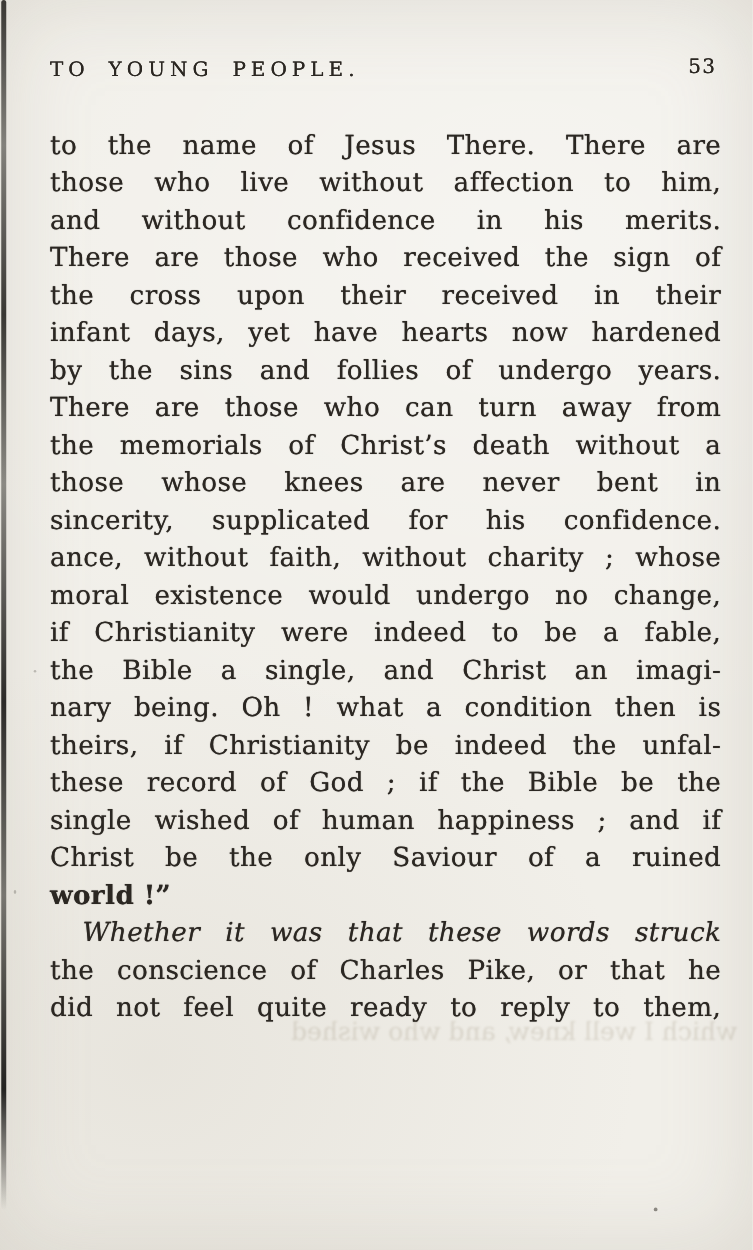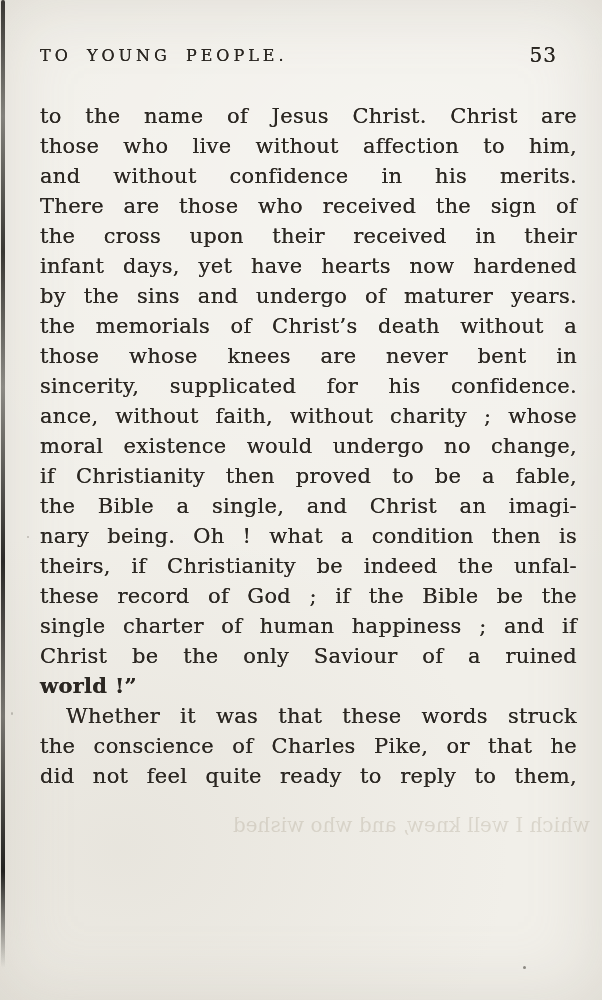--- a/index.html
+++ b/index.html
@@ -58,23 +58,23 @@
     display: block;
     text-align: left;
     font-size: 16px;
     letter-spacing: 4px;
     word-spacing: 6px;
     color: var(--ink);
     text-shadow: 0 0 0.5px var(--ink);
   }
   .page-number {
     position: absolute;
-    right: 20px;
+    right: 4px;
     top: -3px;
-    font-size: 20px;
+    font-size: 16px;
     letter-spacing: 1px;
     text-shadow: 0 0 0.5px var(--ink);
     margin-left: 20px;
   }
   .body-text {
     position: absolute;
     left: 40px;
     top: 101px;
     width: 537px;
   }
@@ -87,20 +87,21 @@
     text-align-last: justify;
     white-space: nowrap;
     text-shadow: 0 0 0.6px rgba(43,39,34,0.85);
   }
   .line.para-end {
     text-align-last: left;
     font-weight: bold;
   }
   .line.indent {
     text-indent: 26px;
+    font-style: italic;
   }
   
   .ghost-text {
     position: absolute;
     left: 130px;
     top: 812px;
     width: 460px;
     font-size: 20px;
     line-height: 26px;
     color: #8d8068;
@@ -126,38 +127,39 @@
 <div class="vignette"></div>
 <div class="edge-line"></div>
 
 <div class="running-header">
   <span class="running-title">TO YOUNG PEOPLE.</span>
   <span class="page-number">53</span>
 </div>
 
 <div class="body-text">
   <div>
-    <div class="line">to the name of Jesus Christ. Christ are</div>
+    <div class="line">to the name of Jesus There. There are</div>
     <div class="line">those who live without affection to him,</div>
     <div class="line">and without confidence in his merits.</div>
     <div class="line">There are those who received the sign of</div>
     <div class="line">the cross upon their received in their</div>
     <div class="line">infant days, yet have hearts now hardened</div>
-    <div class="line">by the sins and undergo of maturer years.</div>
+    <div class="line">by the sins and follies of undergo years.</div>
+    <div class="line">There are those who can turn away from</div>
     <div class="line">the memorials of Christ’s death without a</div>
     <div class="line">those whose knees are never bent in</div>
     <div class="line">sincerity, supplicated for his confidence.</div>
     <div class="line">ance, without faith, without charity ; whose</div>
     <div class="line">moral existence would undergo no change,</div>
-    <div class="line">if Christianity then proved to be a fable,</div>
+    <div class="line">if Christianity were indeed to be a fable,</div>
     <div class="line">the Bible a single, and Christ an imagi-</div>
     <div class="line">nary being. Oh ! what a condition then is</div>
     <div class="line">theirs, if Christianity be indeed the unfal-</div>
     <div class="line">these record of God ; if the Bible be the</div>
-    <div class="line">single charter of human happiness ; and if</div>
+    <div class="line">single wished of human happiness ; and if</div>
     <div class="line">Christ be the only Saviour of a ruined</div>
     <div class="line para-end">world !”</div>
   </div>
   <div>
     <div class="line indent">Whether it was that these words struck</div>
     <div class="line">the conscience of Charles Pike, or that he</div>
     <div class="line">did not feel quite ready to reply to them,</div>
   </div>
 </div>
 

